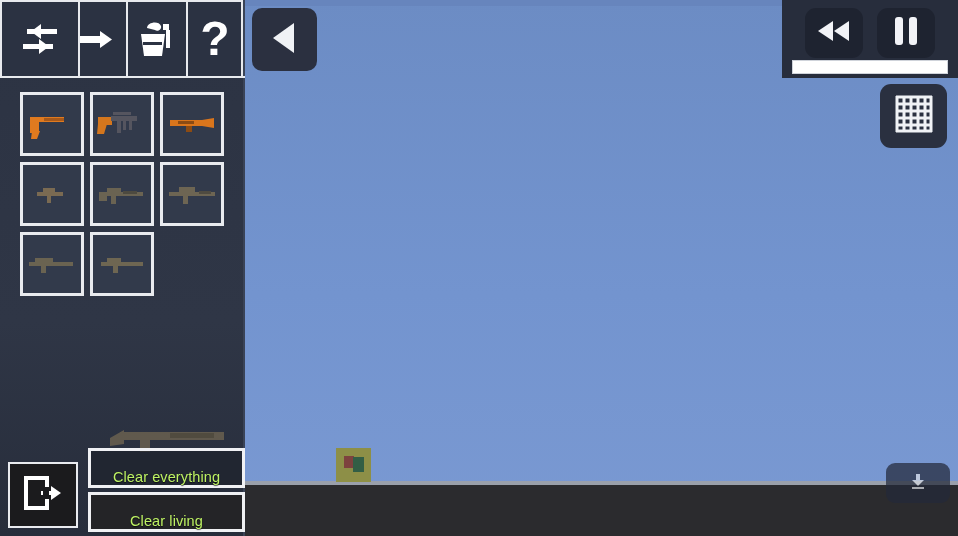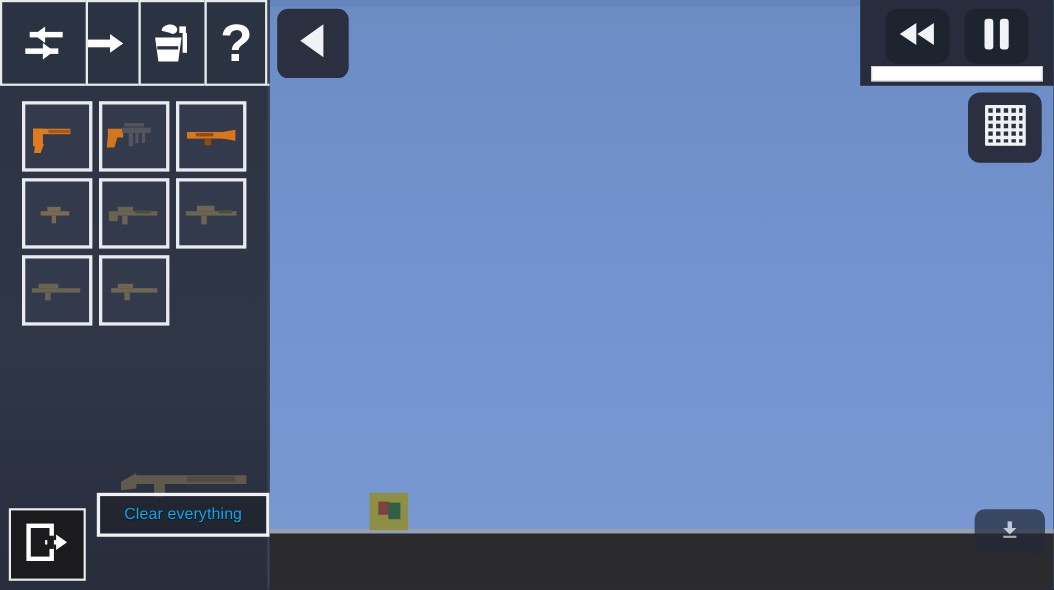--- a/index.html
+++ b/index.html
@@ -120,22 +120,22 @@
   }
 
   
   #clear-buttons {
     position: absolute; left: 88px; top: 448px;
     width: 157px;
   }
   .clear-btn {
     width: 157px; height: 40px;
     border: 3px solid #f0f1f4;
-    display: flex; align-items: center; justify-content: center;
-    color: #0ea5e9;
+    display: flex; align-items: flex-end; justify-content: center;
+    color: #bef264;
     font-size: 14.5px;
     letter-spacing: 0.1px;
     text-shadow: 0 1px 1px rgba(0,0,0,0.7);
   }
   #clear-everything {
     background: rgba(30,34,44,0.72);
   }
   #clear-living {
     background: #242427;
     margin-top: 4px;
@@ -388,20 +388,23 @@
             <polygon points="30,13 40,20 30,27"></polygon>
           </g>
           <rect x="22" y="14" width="6" height="12" fill="#1b1b1d"></rect>
         </svg>
       </span>
     </div>
 
     <div id="clear-buttons">
       <div class="clear-btn" id="clear-everything">
         <span>Clear everything</span>
+      </div>
+      <div class="clear-btn" id="clear-living">
+        <span>Clear living</span>
       </div>
     </div>
 
   </div>
 
   <div id="panel-collapse-button">
     <span>
       <svg width="34" height="36" viewBox="0 0 34 36">
         <polygon points="26,3 26,33 5,18" fill="#f0f2f6"></polygon>
       </svg>

